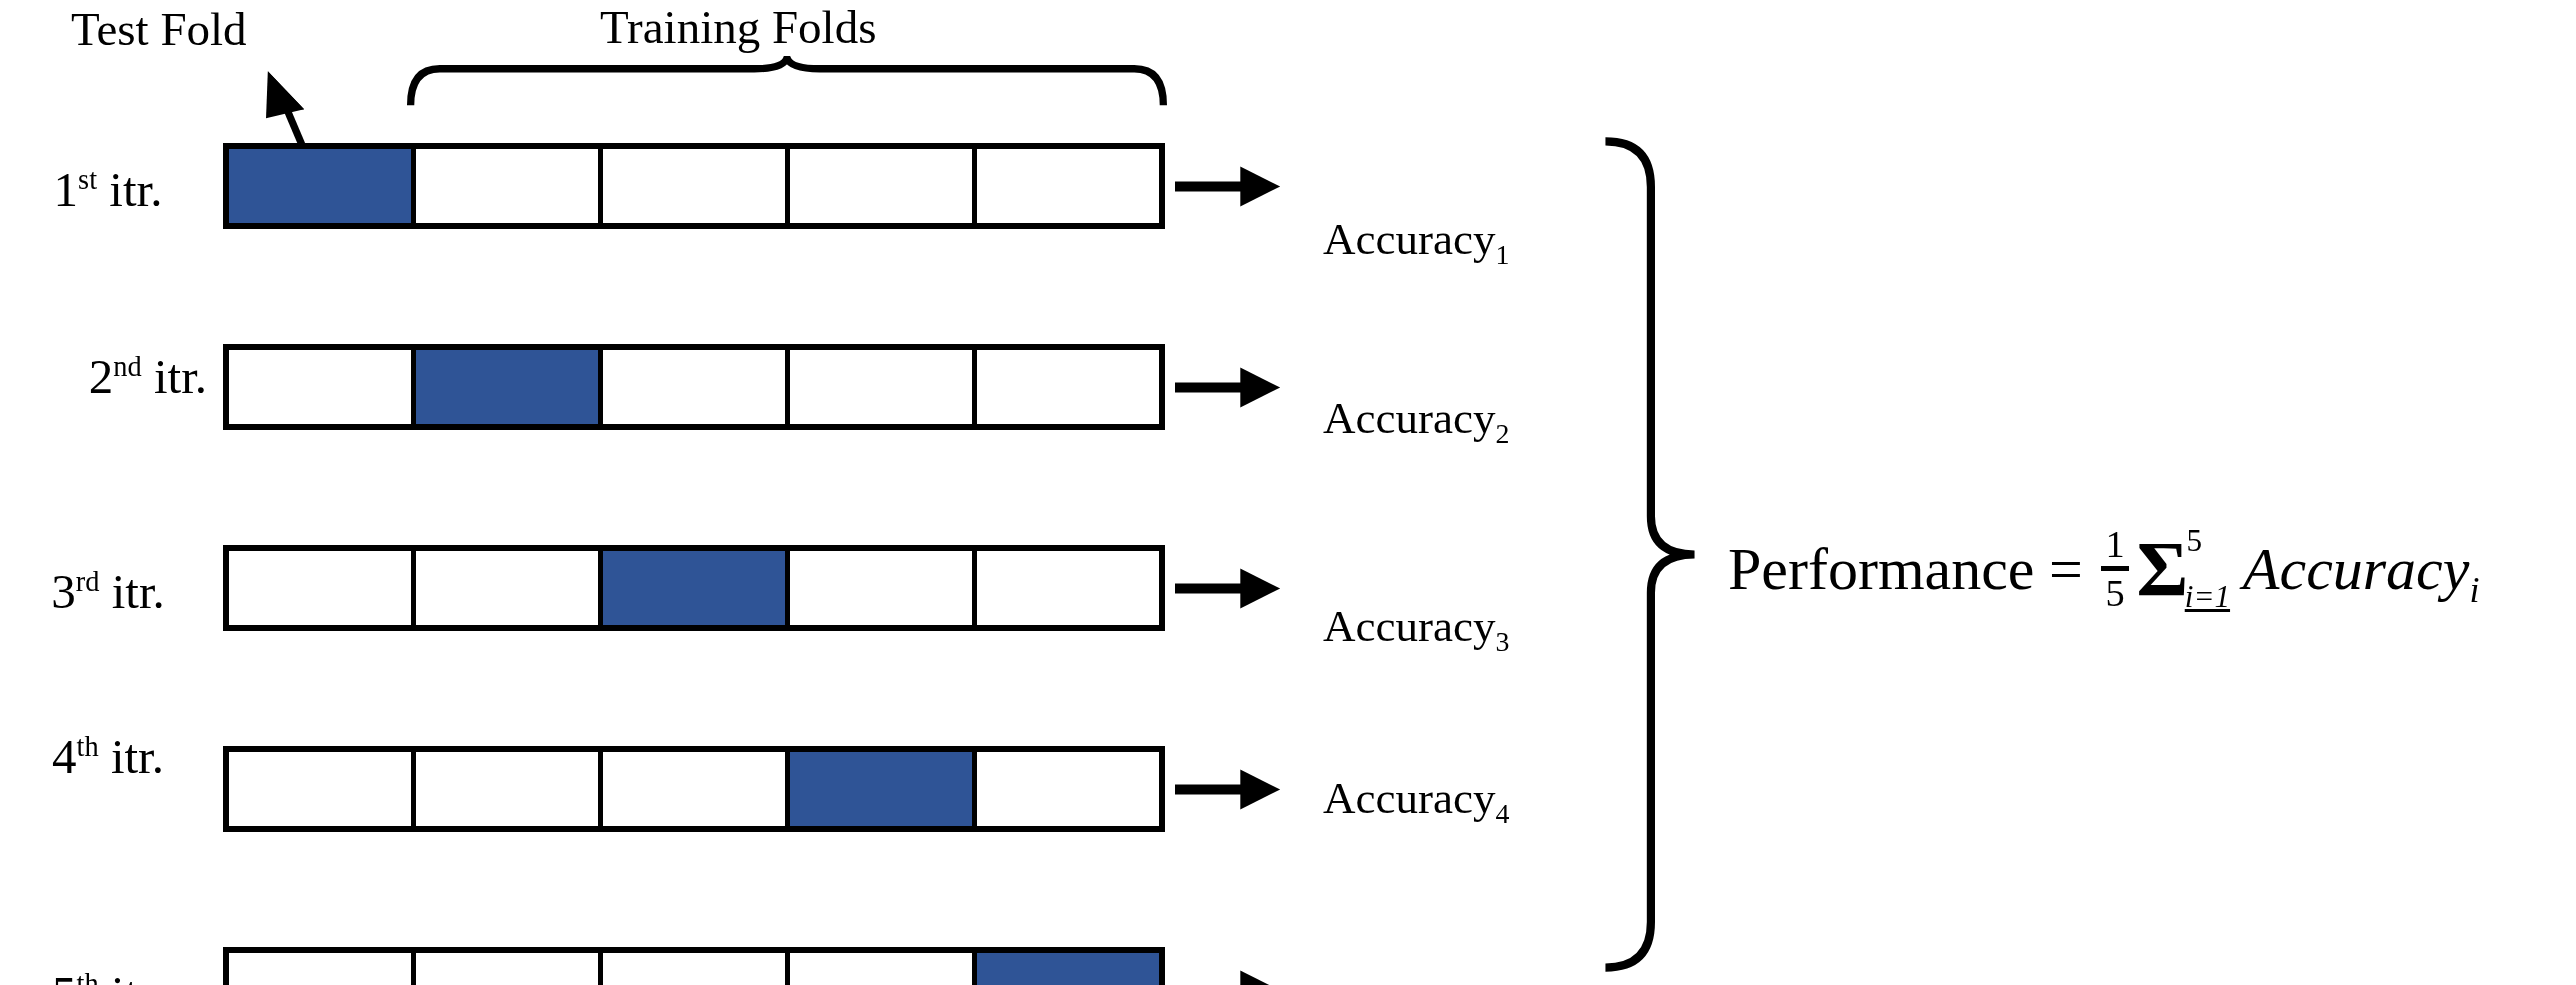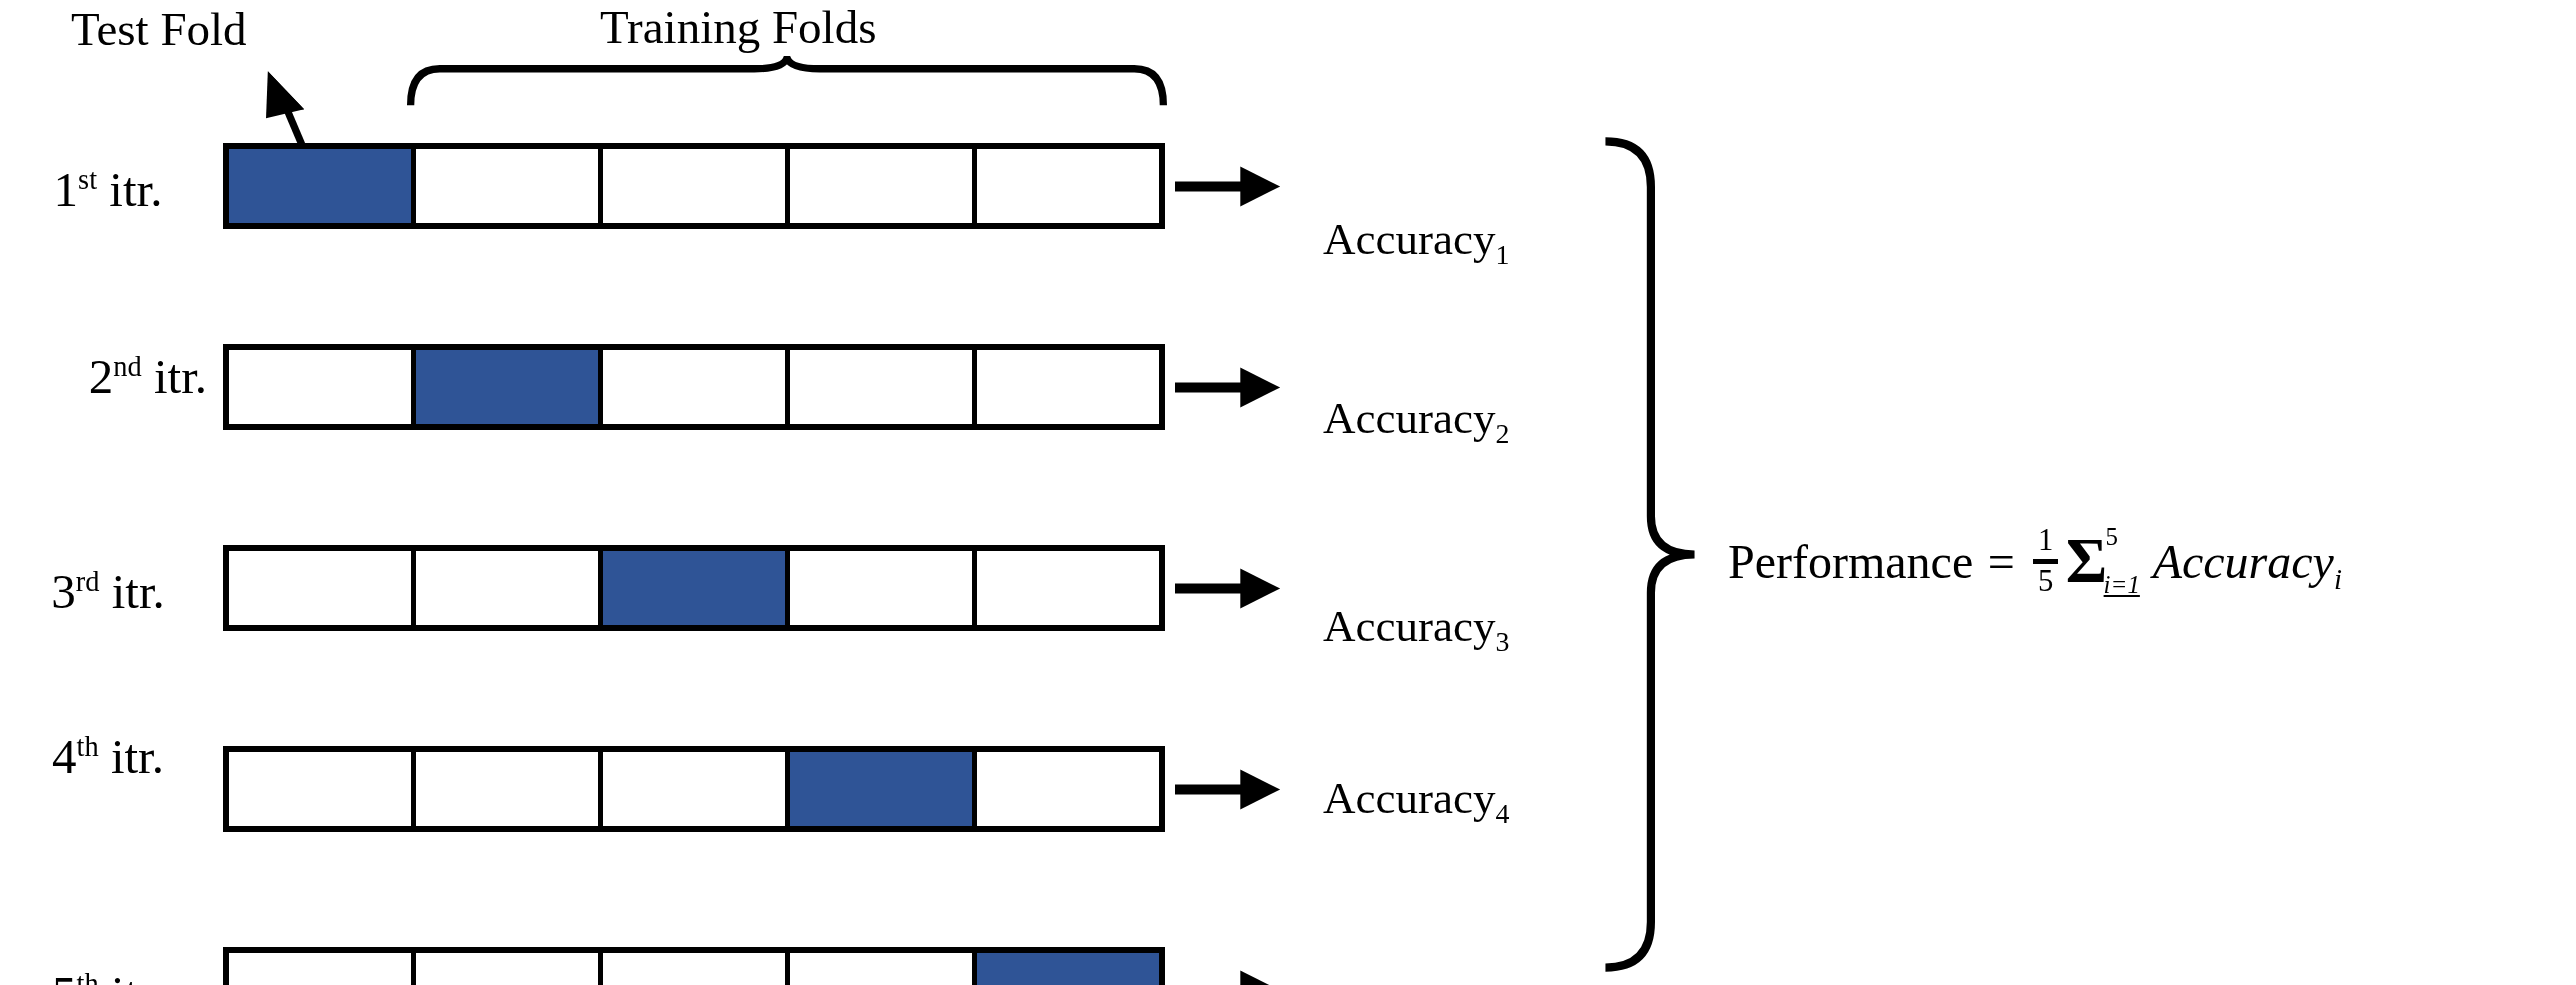--- a/index.html
+++ b/index.html
@@ -116,21 +116,21 @@
     top: 136px;
     width: 100px;
     height: 837px;
   }
 
   
   .formula {
     position: absolute;
     left: 1728px;
     top: 523px;
-    font-size: 48px;
+    font-size: 60px;
     line-height: 1;
     white-space: nowrap;
     display: flex;
     align-items: center;
   }
   .formula .lhs { margin-right: 14.5px; }
   .formula .eq { margin: 0 12.7px 0 0; }
   .frac {
     display: inline-flex;
     flex-direction: column;

